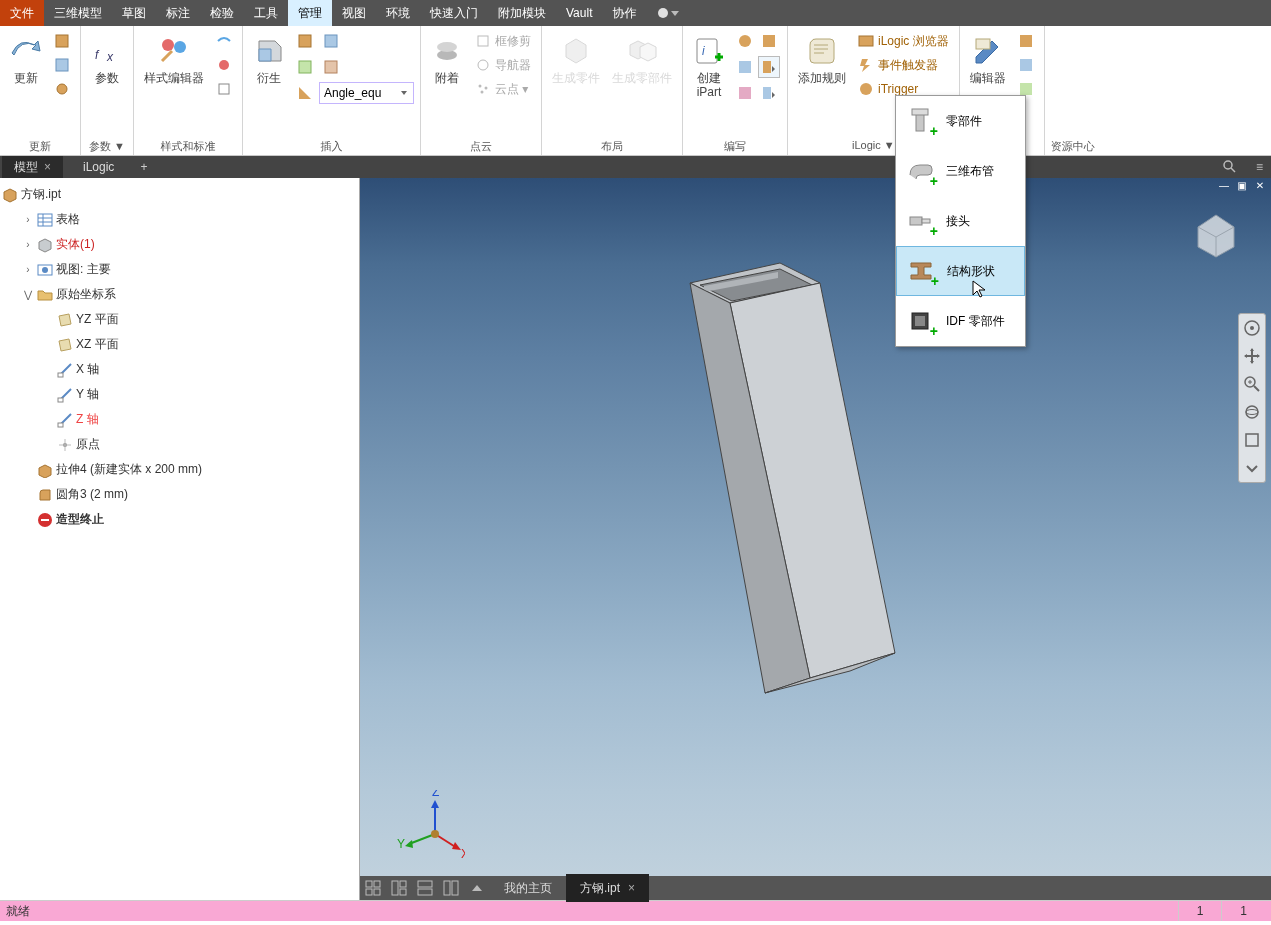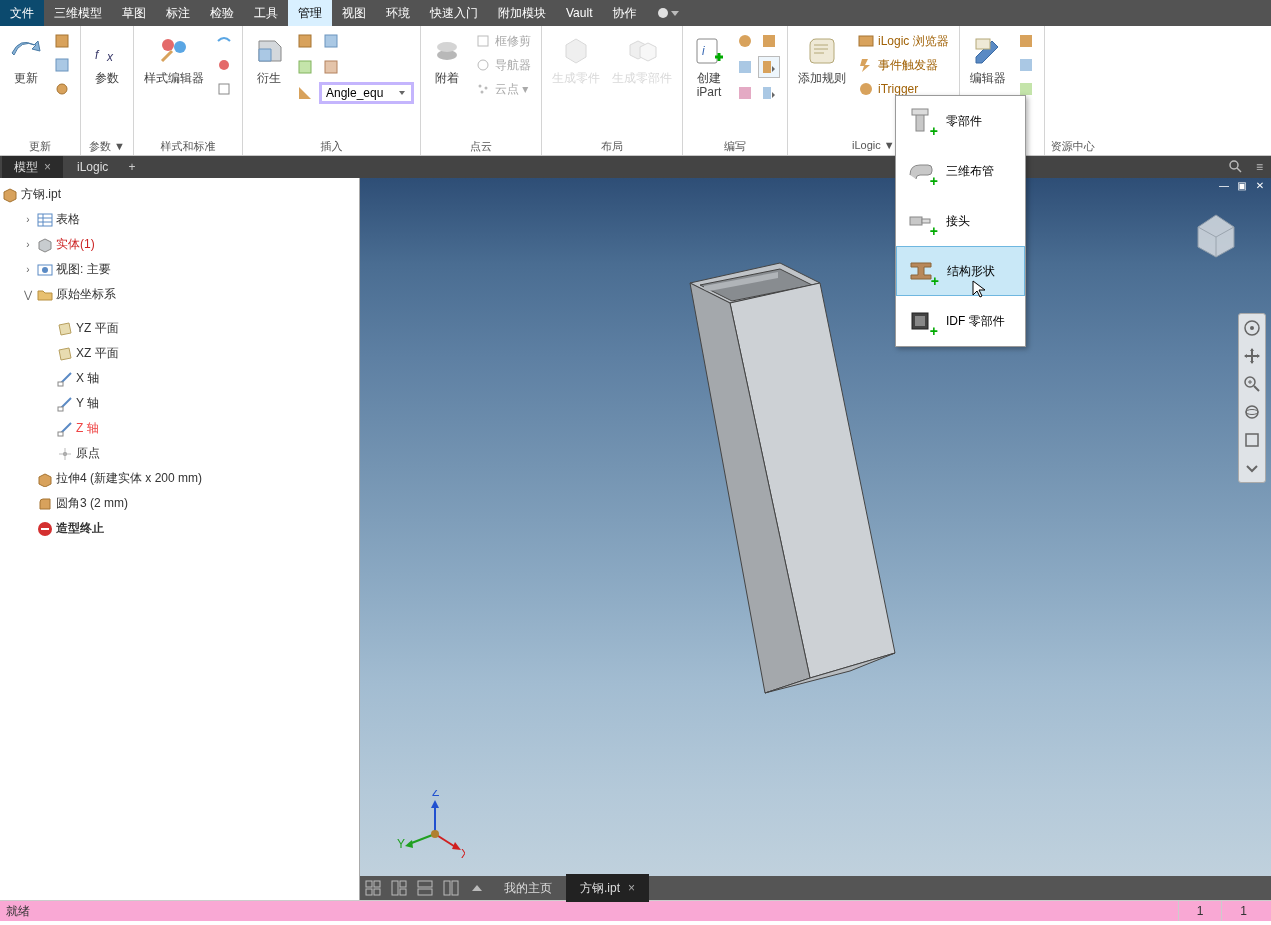--- a/index.html
+++ b/index.html
@@ -3,52 +3,52 @@
 <meta charset="utf-8">
 <style>
 * { margin:0; padding:0; box-sizing:border-box; font-family:"Microsoft YaHei","Segoe UI",sans-serif; font-size:12px; }
 body { width:1271px; height:925px; background:#fff; overflow:hidden; position:relative; }
 .row{display:flex;align-items:center}
 .col{display:flex;flex-direction:column}
 
 
 .menubar{height:26px;background:#535353;color:#fff;display:flex;align-items:stretch;}
 .menubar .mi{padding:0 10px;display:flex;align-items:center;cursor:pointer;position:relative}
-.menubar .file{background:#0c4a6e;color:#fff;font-weight:500}
+.menubar .file{background:#c2410c;color:#fff;font-weight:500}
 .menubar .active{background:#d9f0ff;color:#000}
 .menubar .record{padding:0 12px}
 .rec-dot{width:10px;height:10px;border-radius:50%;background:#e0e0e0;margin-right:3px}
 .rec-list{width:0;height:0;border-left:4px solid transparent;border-right:4px solid transparent;border-top:5px solid #bbb}
 
 
 .ribbon{height:130px;background:#fff;border-bottom:1px solid #c8c8c8;display:flex;align-items:stretch}
 .grp{display:flex;flex-direction:column;border-right:1px solid #d4d4d4;padding:3px 6px 0 6px;position:relative}
 .grp .body{flex:1;display:flex;align-items:flex-start;gap:4px}
 .grp .label{height:18px;text-align:center;color:#555;font-size:11px;padding-top:2px}
 .bigbtn{display:flex;flex-direction:column;align-items:center;justify-content:flex-start;padding:2px 4px;cursor:pointer;min-width:40px}
 .bigbtn .ic{width:32px;height:32px;display:flex;align-items:center;justify-content:center;margin:4px 0}
 .bigbtn span{text-align:center;color:#444;line-height:14px}
 .smbtn{width:22px;height:22px;display:flex;align-items:center;justify-content:center;cursor:pointer;margin:1px}
 .smrow{display:flex;align-items:center;height:24px;gap:4px;padding:0 4px;cursor:pointer;white-space:nowrap}
 .smrow span{color:#a16207}
 .smrow.dis span{color:#aaa}
-.combo{height:22px;border:3px solid #c4b5fd;background:#fff;display:flex;align-items:center;padding:0 4px;font-size:11px;width:95px}
+.combo{height:22px;border:1px solid #c4b5fd;background:#fff;display:flex;align-items:center;padding:0 4px;font-size:11px;width:95px}
 .dd{margin-left:auto;margin-right:2px;width:0;height:0;border-left:3px solid transparent;border-right:3px solid transparent;border-top:4px solid #666}
 svg{display:block}
 
 
 .popup{position:absolute;top:95px;left:895px;width:131px;background:#fff;border:1px solid #9a9a9a;box-shadow:2px 2px 5px rgba(0,0,0,0.3);z-index:100}
 .popup .it{height:50px;display:flex;align-items:center;padding:0 8px;gap:10px;cursor:pointer}
 .popup .it.hov{background:#c9e8f7;border:1px solid #6fb7e0}
 .popup .pic{width:32px;height:32px;position:relative;display:flex;align-items:center;justify-content:center}
 .popup .plus{position:absolute;bottom:-2px;right:-2px;color:#0a0;font-weight:bold;font-size:14px}
 .cursor-arrow{position:absolute;top:280px;left:972px;z-index:101;color:#000}
 
 
-.tabstrip{height:22px;background:#444;color:#ddd;display:flex;align-items:center;padding:0 2px;gap:2px}
+.tabstrip{height:22px;background:#444;color:#ddd;display:flex;align-items:center;padding:0 2px;gap:8px}
 .tabstrip .tab{padding:0 12px;height:22px;display:flex;align-items:center;cursor:pointer;font-size:11px}
 .tabstrip .tab.act{background:#2b2b2b}
 .tabstrip .x{margin-left:6px;color:#aaa}
 .srch{margin-left:auto;margin-right:4px;width:16px;height:16px;color:#aaa}
 .tabstrip .plus{padding:0 6px;color:#ccc}
 
 
 .main{display:flex;height:722px}
 .browser{width:360px;background:#fff;border-right:1px solid #aaa;overflow:hidden}
 .tree{padding:4px 2px;color:#333}
@@ -540,21 +540,21 @@
           </div>
           <div class="nd" style="padding-left: 20px;">
             <span class="tw">⋁</span>
             <span class="ic">
               <svg width="16" height="16">
                 <path d="M1 4 L6 4 L8 6 L15 6 L15 13 L1 13 Z" fill="#e8c070" stroke="#b89040"></path>
               </svg>
             </span>
             <span class="lbl" style="color:#333">原始坐标系</span>
           </div>
-          <div class="nd" style="padding-left: 40px; margin-top: 9px;">
+          <div class="nd" style="padding-left: 40px;">
             <span class="tw"></span>
             <span class="ic">
               <svg width="16" height="16">
                 <path d="M2 4 L12 2 L14 12 L4 14 Z" fill="#e8dcb0" stroke="#b8a060"></path>
               </svg>
             </span>
             <span class="lbl" style="color:#333">YZ 平面</span>
           </div>
           <div class="nd" style="padding-left: 40px;">
             <span class="tw"></span>

